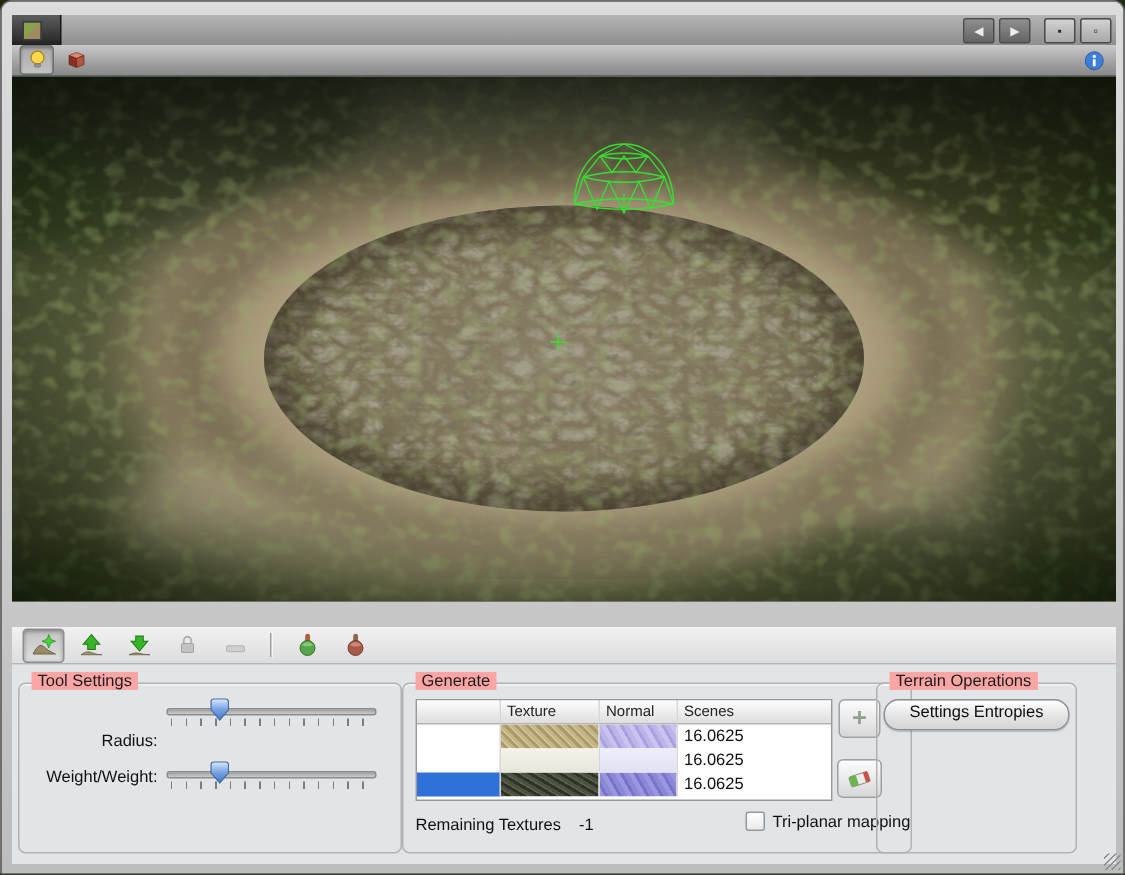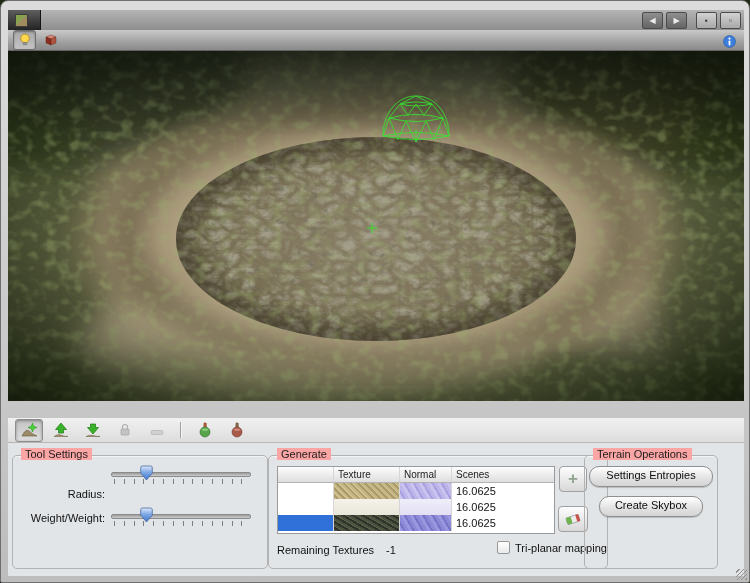--- a/index.html
+++ b/index.html
@@ -404,18 +404,17 @@
       </div>
       <div class="ptri">
         <span class="checkbox"></span>
         <span>Tri-planar mapping</span>
       </div>
     </div>
 
     <div class="gbox gb-to">
       <span class="gtitle">Terrain Operations</span>
       <div class="mac-btn btn-entropies">Settings Entropies</div>
-      <div class="mac-btn btn-skybox">Create Skybox</div>
     </div>
   </div>
 
   <div class="grip"></div>
 </div>
 
 </body></html>

